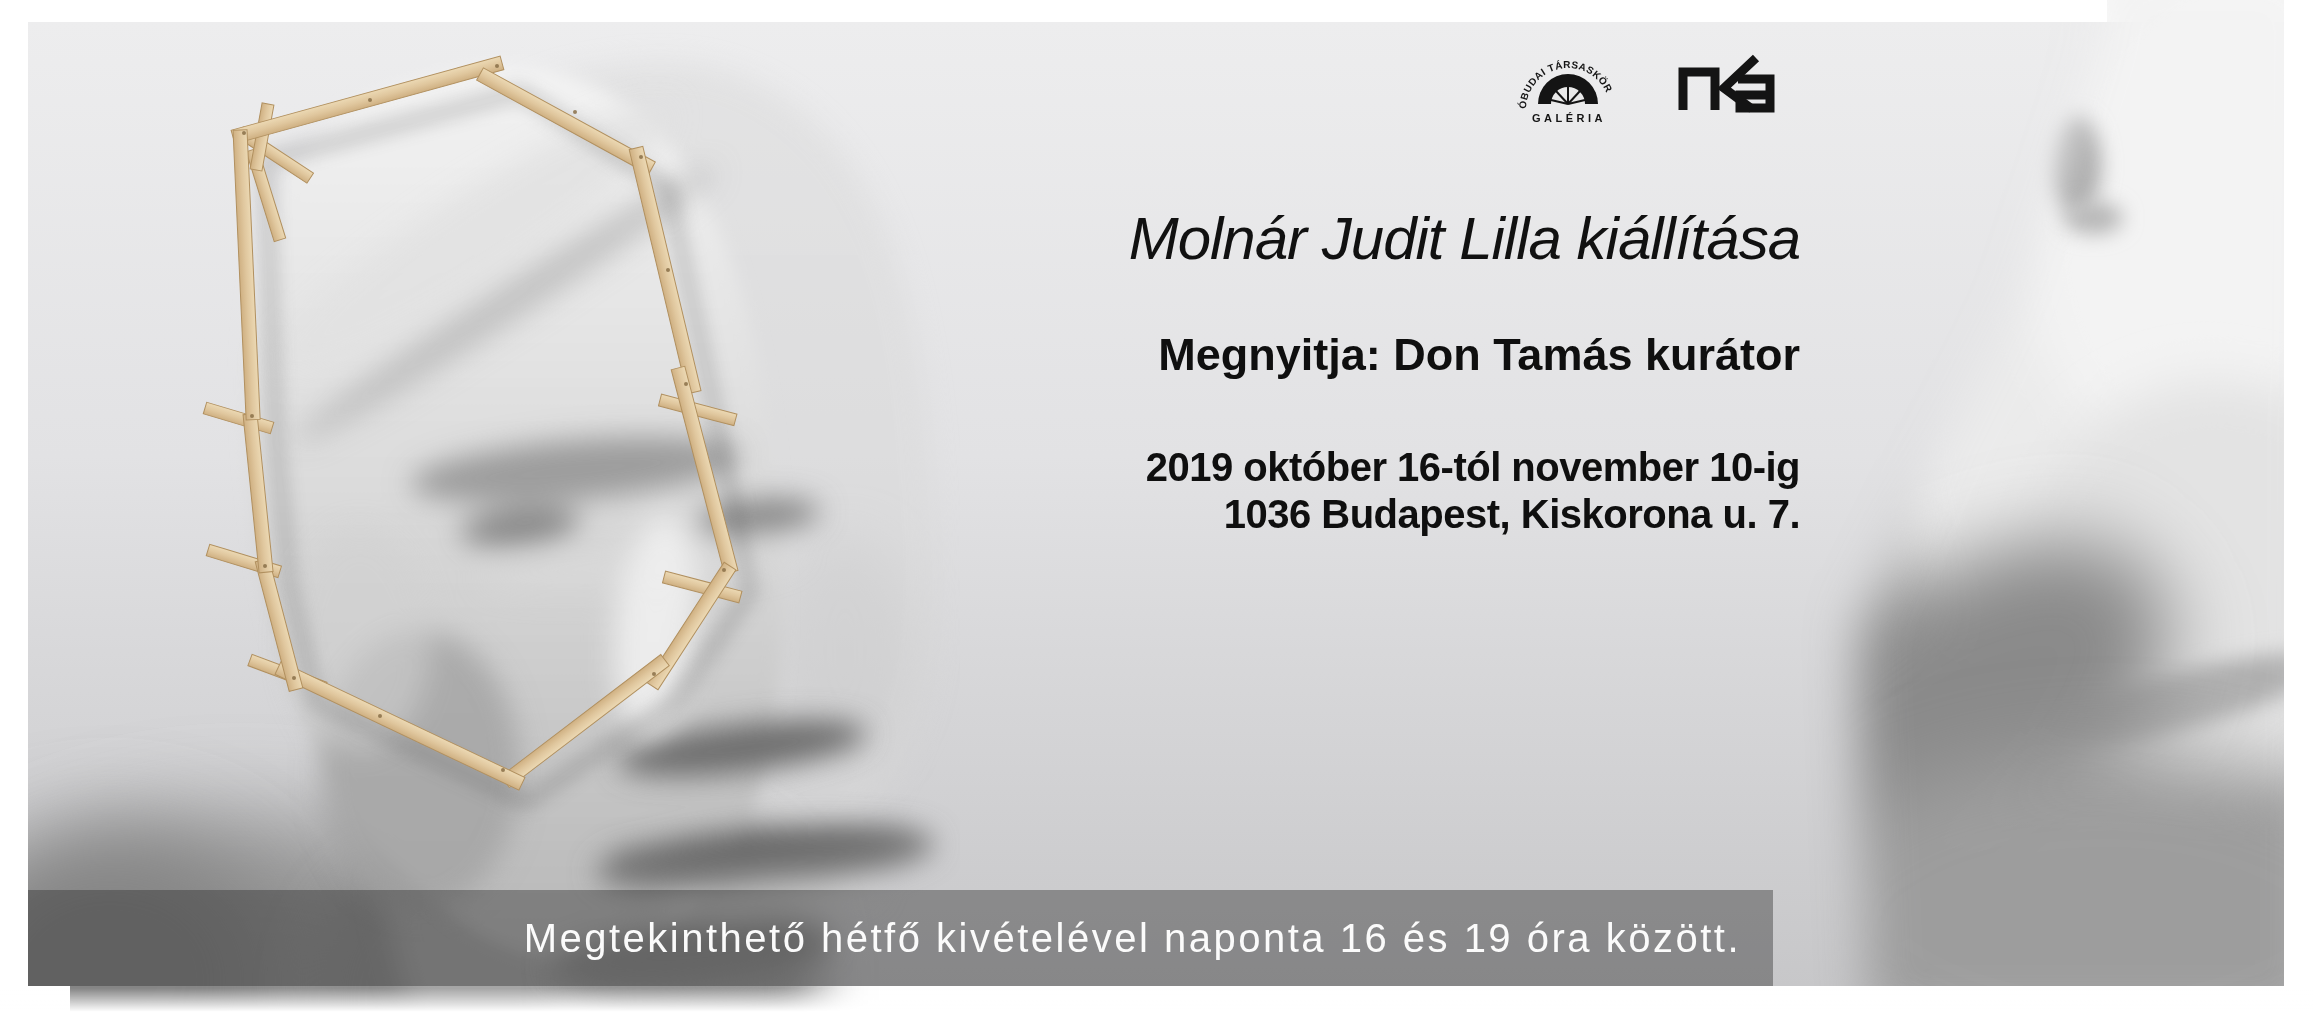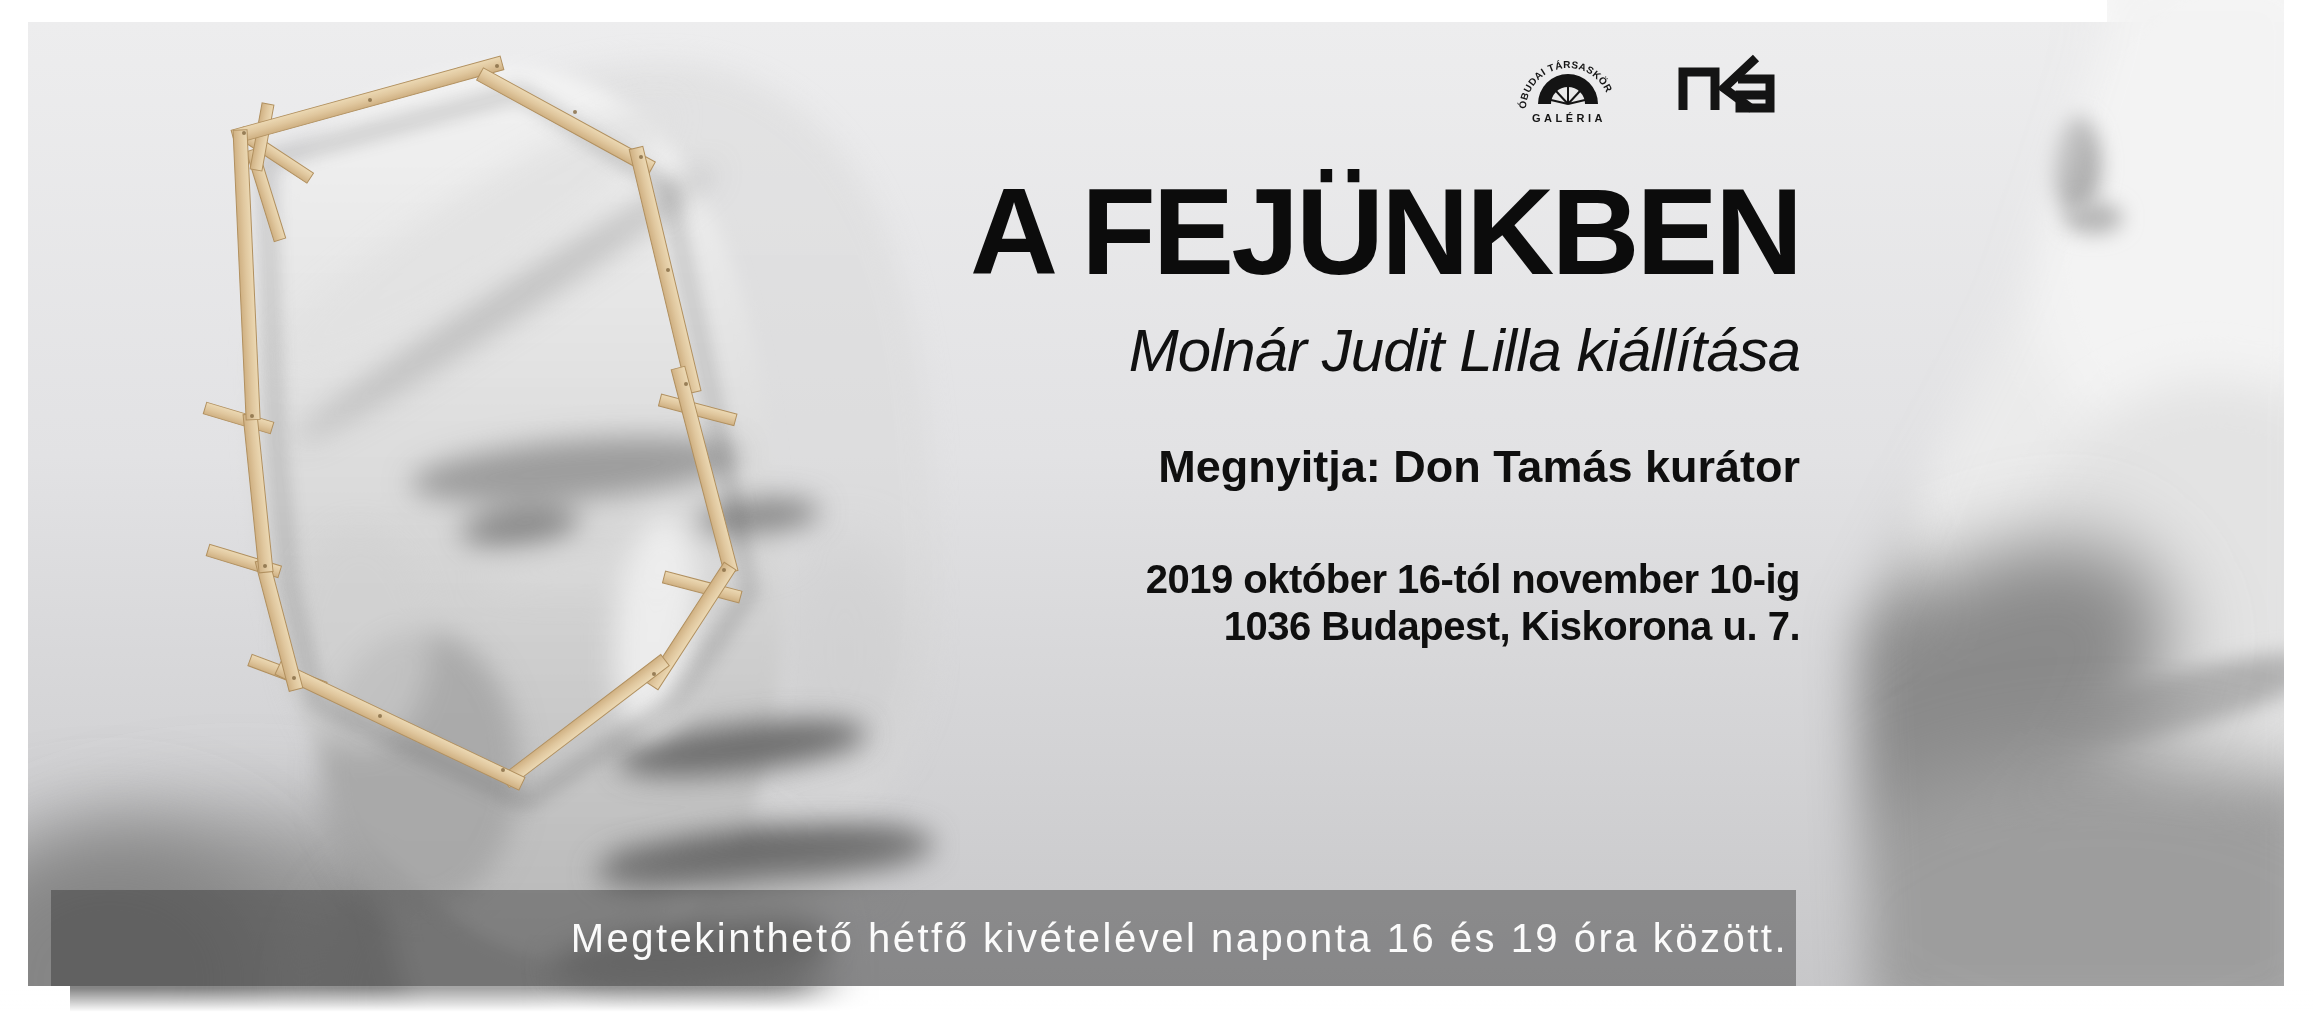--- a/index.html
+++ b/index.html
@@ -31,22 +31,22 @@
   .opening .l{font-weight:400;color:#1c1c1c;}
   .duration{margin-top:57px;}
   .duration .dates{font-size:40px;line-height:50px;font-weight:700;letter-spacing:-0.5px;}
   .duration .addr{font-size:40px;line-height:44px;font-weight:700;letter-spacing:-0.5px;}
   
   .banner{
     position:absolute;left:28px;top:890px;width:1745px;height:96px;
     background:rgba(48,48,48,0.42);
     color:rgba(255,255,255,0.97);
     font-size:40px;letter-spacing:2.5px;line-height:96px;
-    text-align:right;box-sizing:border-box;padding-right:8px;
-    white-space:nowrap;font-weight:400;margin-left:23px;
+    text-align:right;box-sizing:border-box;padding-right:32px;
+    white-space:nowrap;font-weight:400;
   }
   .bottom-fade{
     position:absolute;left:0;top:988px;width:2313px;height:28px;
     background:linear-gradient(180deg,rgba(255,255,255,0) 0%,#ffffff 85%);
     pointer-events:none;
   }
   .logo-galeria{position:absolute;left:1513px;top:48px;width:110px;height:78px;}
   .logo-nka{position:absolute;left:1676px;top:52px;width:104px;height:62px;}
   svg{display:block;}
 </style>
@@ -276,21 +276,20 @@
   <title>nka</title>
   <g fill="none" stroke="#141414" stroke-width="9" stroke-linejoin="miter" stroke-miterlimit="3">
     <path d="M7,58 V20 H39 V58"></path>
     <path d="M80,6 L48,36 L76,57"></path>
     <path d="M62,27 H94 V56 H64 V43 H94"></path>
   </g>
 </svg>
 
 <div class="text-col">
   <div class="title">
-    <div>A FEJÜNKBEN</div>
   </div>
   <div class="subtitle">Molnár Judit Lilla kiállítása</div>
   <div class="opening">
     <div class="b">Megnyitja: Don Tamás kurátor</div>
   </div>
   <div class="duration">
     <div class="dates">2019 október 16-tól november 10-ig</div>
     <div class="addr">1036 Budapest, Kiskorona u. 7.</div>
   </div>
 </div>

